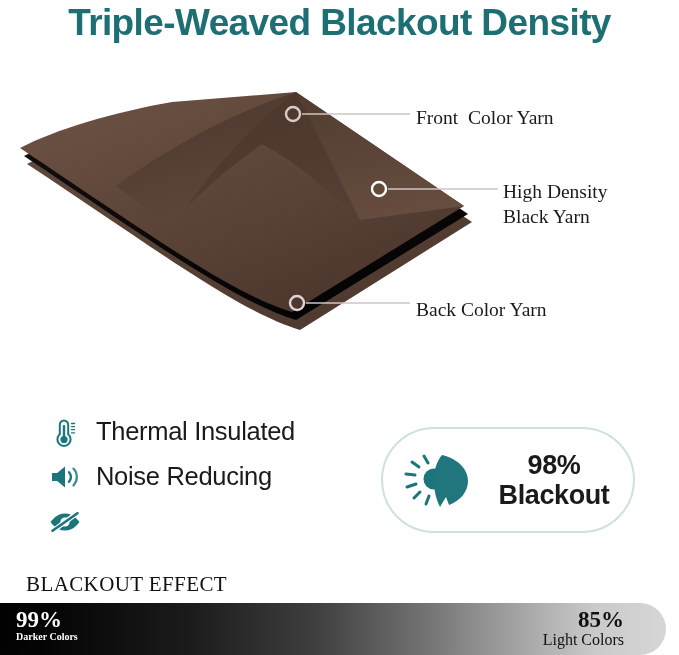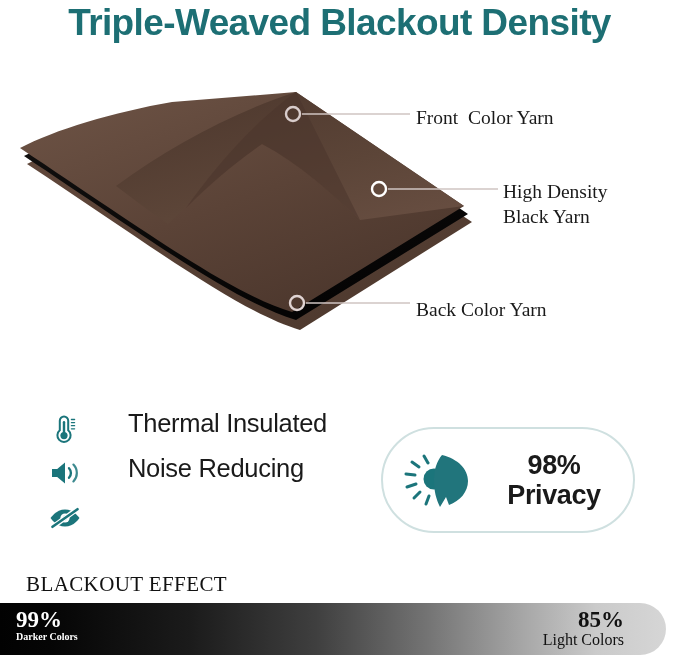--- a/index.html
+++ b/index.html
@@ -55,22 +55,22 @@
 
   
   .features {
     position: absolute;
     left: 44px;
     top: 409px;
     width: 330px;
   }
   .feature-row {
     display: flex;
+    align-items: center;
     height: 45px;
-    gap: 32px;
   }
   .feature-icon {
     width: 42px;
     height: 38px;
     flex: 0 0 42px;
     display: flex;
     align-items: center;
     justify-content: center;
   }
   .feature-label {
@@ -298,21 +298,21 @@
       </g>
 
       <circle cx="32" cy="32" r="10.5" fill="#1b757b"></circle>
 
       <path d="M 40 8 C 56 12, 66 22, 66 34 C 66 45, 58 54, 47 58 L 44 50 L 38 60
                C 34 52, 32 44, 32 33 C 32 22, 35 14, 40 8 Z" fill="#21757c"></path>
     </svg>
   </span>
   <span class="badge-text">
     <span>98%</span><br>
-    <span>Privacy</span>
+    <span>Blackout</span>
   </span>
 </div>
 
 <div class="effect-label">BLACKOUT EFFECT</div>
 
 <div class="effect-bar">
   <div class="bar-left">
     <span class="pct">99%</span>
     <span class="sub">Darker Colors</span>
   </div>

